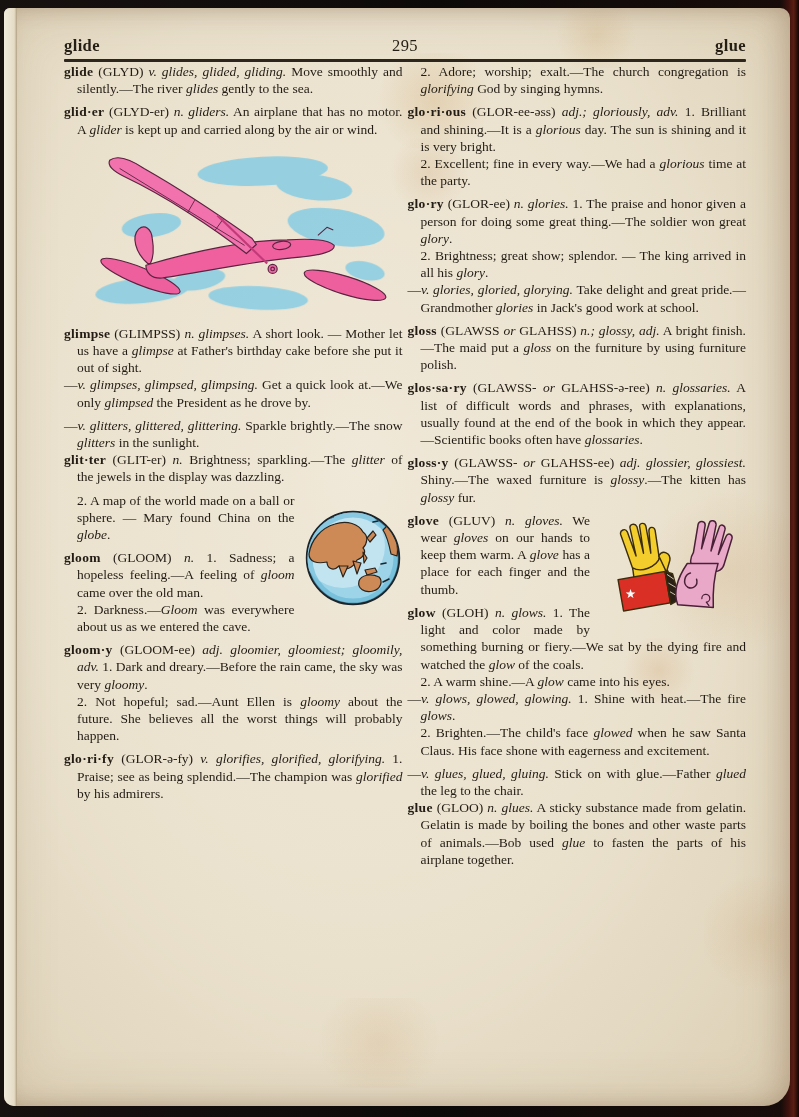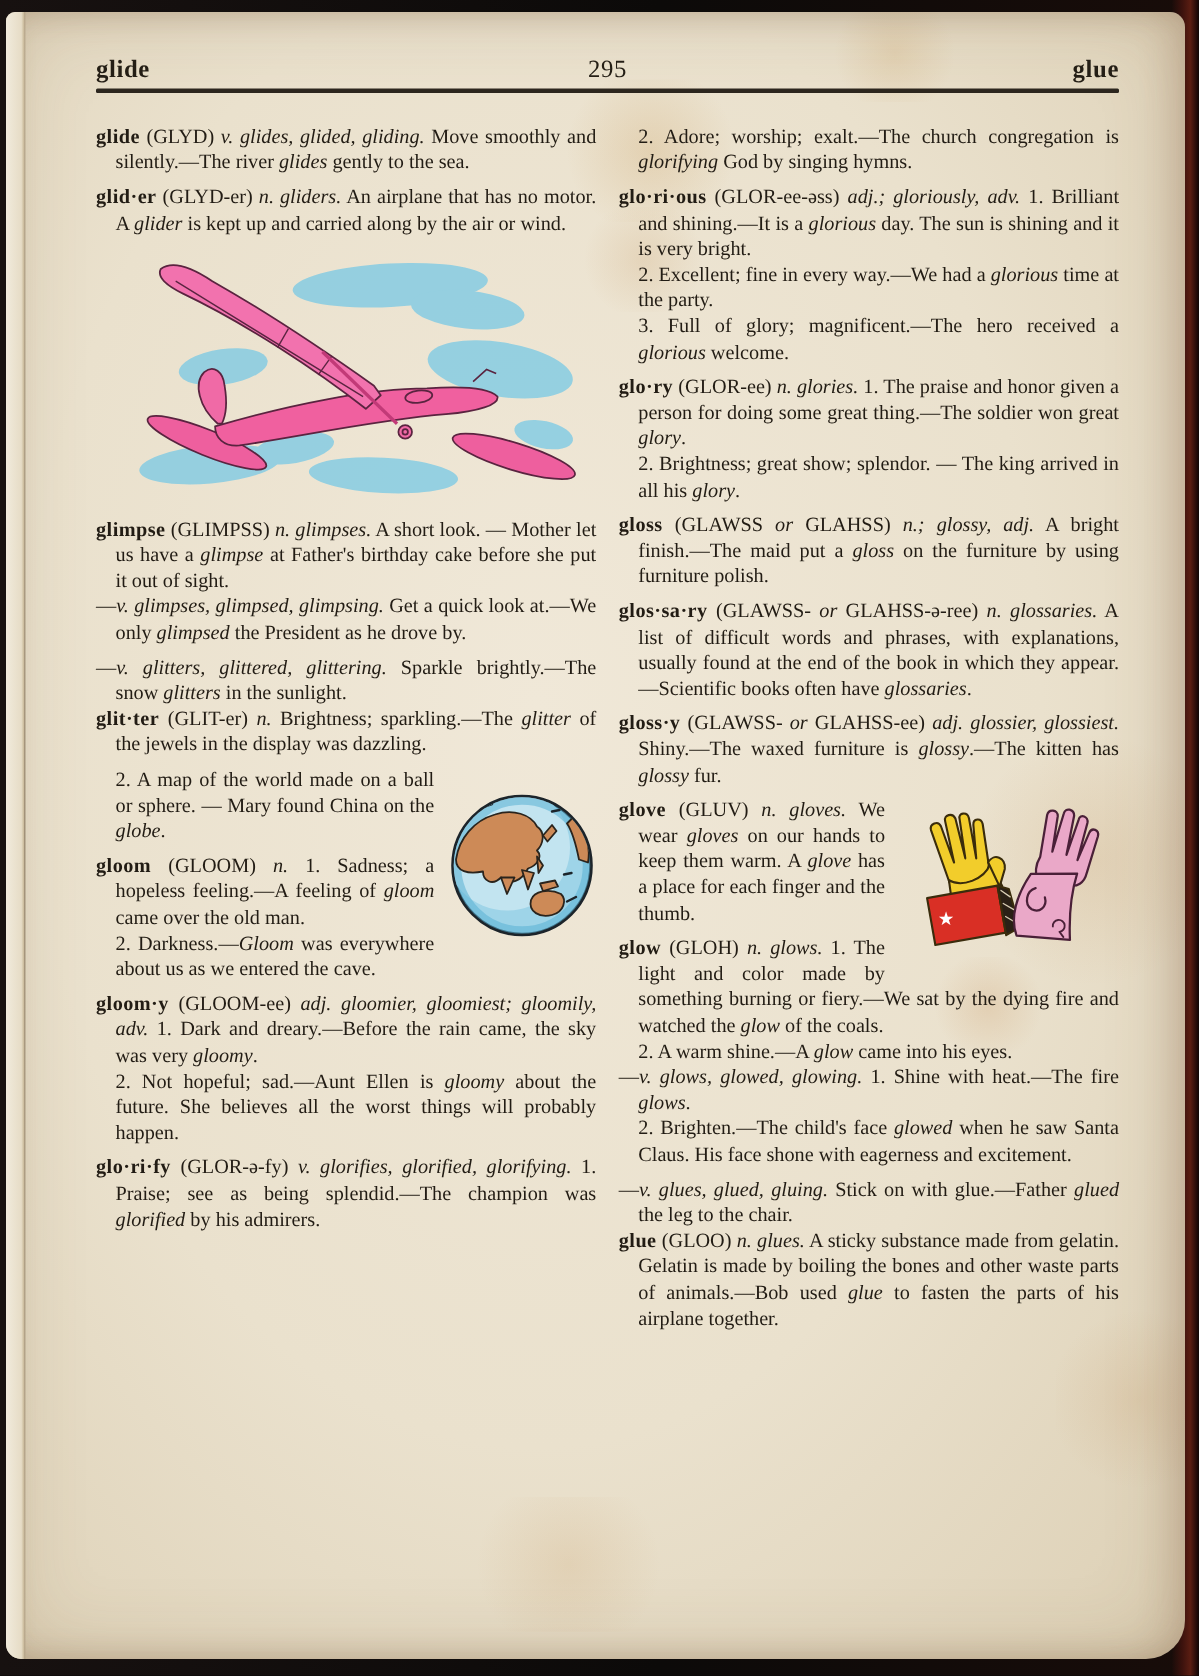--- a/index.html
+++ b/index.html
@@ -24,21 +24,21 @@
     box-shadow:inset 0 0 55px rgba(110,80,40,.20), inset -10px 0 22px rgba(120,70,50,.16), inset 6px 0 14px rgba(130,105,70,.18);}
   .gutterstrip{position:absolute;left:0;top:0;bottom:0;width:12px;
     background:linear-gradient(90deg,#f1ebdc 0%,#e6dcc6 85%,#c9b999 100%);}
   .gutterline{position:absolute;left:12px;top:0;bottom:0;width:1px;
     background:linear-gradient(#b5a488,#8d7b62,#b5a488);opacity:.75;}
   .content{position:absolute;left:60px;right:44px;top:28px;}
   .hdr{position:relative;display:flex;justify-content:space-between;align-items:baseline;
     font-weight:bold;font-size:16.5px;color:#241e15;letter-spacing:.4px;}
   .pgnum{position:absolute;left:50%;transform:translateX(-50%);font-weight:normal;font-size:16.5px;text-align:center;}
   .rule{height:3px;background:#2c261e;margin-top:3px;border-radius:1px;}
-  .cols{display:flex;gap:15px;margin-top:20px;color:#221c14;}
+  .cols{display:flex;gap:5px;margin-top:1px;color:#221c14;}
   .col{flex:1;font-size:13.5px;line-height:17.2px;text-align:justify;}
   .entry{margin-bottom:6px;}
   .para{margin:0;padding-left:13px;text-indent:-13px;}
   .para.ind{text-indent:0;}
   .bh{font-weight:bold;letter-spacing:.3px;}
   .it{font-style:italic;}
   .artblock{margin:5px 0 9px 0;}
   .artblock svg{display:block;width:100%;height:172px;}
   .fl{float:right;}
   .fl-globe{width:100px;height:100px;margin:16px 0 3px 8px;}
@@ -150,25 +150,25 @@
               <p class="para"><span class="bh">glo·ri·fy</span><span class="rn"> (GLOR-ə-fy) </span><span class="it">v. glorifies, glorified, glorifying.</span><span class="rn"> 1. Praise; see as being splendid.—The champion was </span><span class="it">glorified</span><span class="rn"> by his admirers.</span></p>
             </div>
           </div>
         <div class="col">
             <div class="entry">
               <p class="para ind"><span class="rn">2. Adore; worship; exalt.—The church congregation is </span><span class="it">glorifying</span><span class="rn"> God by singing hymns.</span></p>
             </div>
             <div class="entry">
               <p class="para"><span class="bh">glo·ri·ous</span><span class="rn"> (GLOR-ee-əss) </span><span class="it">adj.; gloriously, adv.</span><span class="rn"> 1. Brilliant and shining.—It is a </span><span class="it">glorious</span><span class="rn"> day. The sun is shining and it is very bright.</span></p>
               <p class="para ind"><span class="rn">2. Excellent; fine in every way.—We had a </span><span class="it">glorious</span><span class="rn"> time at the party.</span></p>
-              <p class="para ind"><span class="rn">3. Full of glory; magnificent.—The hero received a </span><span class="it">glorious</span><span class="rn"> welcome.</span></p>
             </div>
             <div class="entry">
               <p class="para"><span class="bh">glo·ry</span><span class="rn"> (GLOR-ee) </span><span class="it">n. glories.</span><span class="rn"> 1. The praise and honor given a person for doing some great thing.—The soldier won great </span><span class="it">glory</span><span class="rn">.</span></p>
               <p class="para ind"><span class="rn">2. Brightness; great show; splendor. — The king arrived in all his </span><span class="it">glory</span><span class="rn">.</span></p>
+              <p class="para"><span class="rn">—</span><span class="it">v. glories, gloried, glorying.</span><span class="rn"> Take delight and great pride.—Grandmother </span><span class="it">glories</span><span class="rn"> in Jack's good work at school.</span></p>
             </div>
             <div class="entry">
               <p class="para"><span class="bh">gloss</span><span class="rn"> (GLAWSS </span><span class="it">or</span><span class="rn"> GLAHSS) </span><span class="it">n.; glossy, adj.</span><span class="rn"> A bright finish.—The maid put a </span><span class="it">gloss</span><span class="rn"> on the furniture by using furniture polish.</span></p>
             </div>
             <div class="entry">
               <p class="para"><span class="bh">glos·sa·ry</span><span class="rn"> (GLAWSS- </span><span class="it">or</span><span class="rn"> GLAHSS-ə-ree) </span><span class="it">n. glossaries.</span><span class="rn"> A list of difficult words and phrases, with explanations, usually found at the end of the book in which they appear.—Scientific books often have </span><span class="it">glossaries</span><span class="rn">.</span></p>
             </div>
             <div class="entry">
               <p class="para"><span class="bh">gloss·y</span><span class="rn"> (GLAWSS- </span><span class="it">or</span><span class="rn"> GLAHSS-ee) </span><span class="it">adj. glossier, glossiest.</span><span class="rn"> Shiny.—The waxed furniture is </span><span class="it">glossy</span><span class="rn">.—The kitten has </span><span class="it">glossy</span><span class="rn"> fur.</span></p>
             </div>

